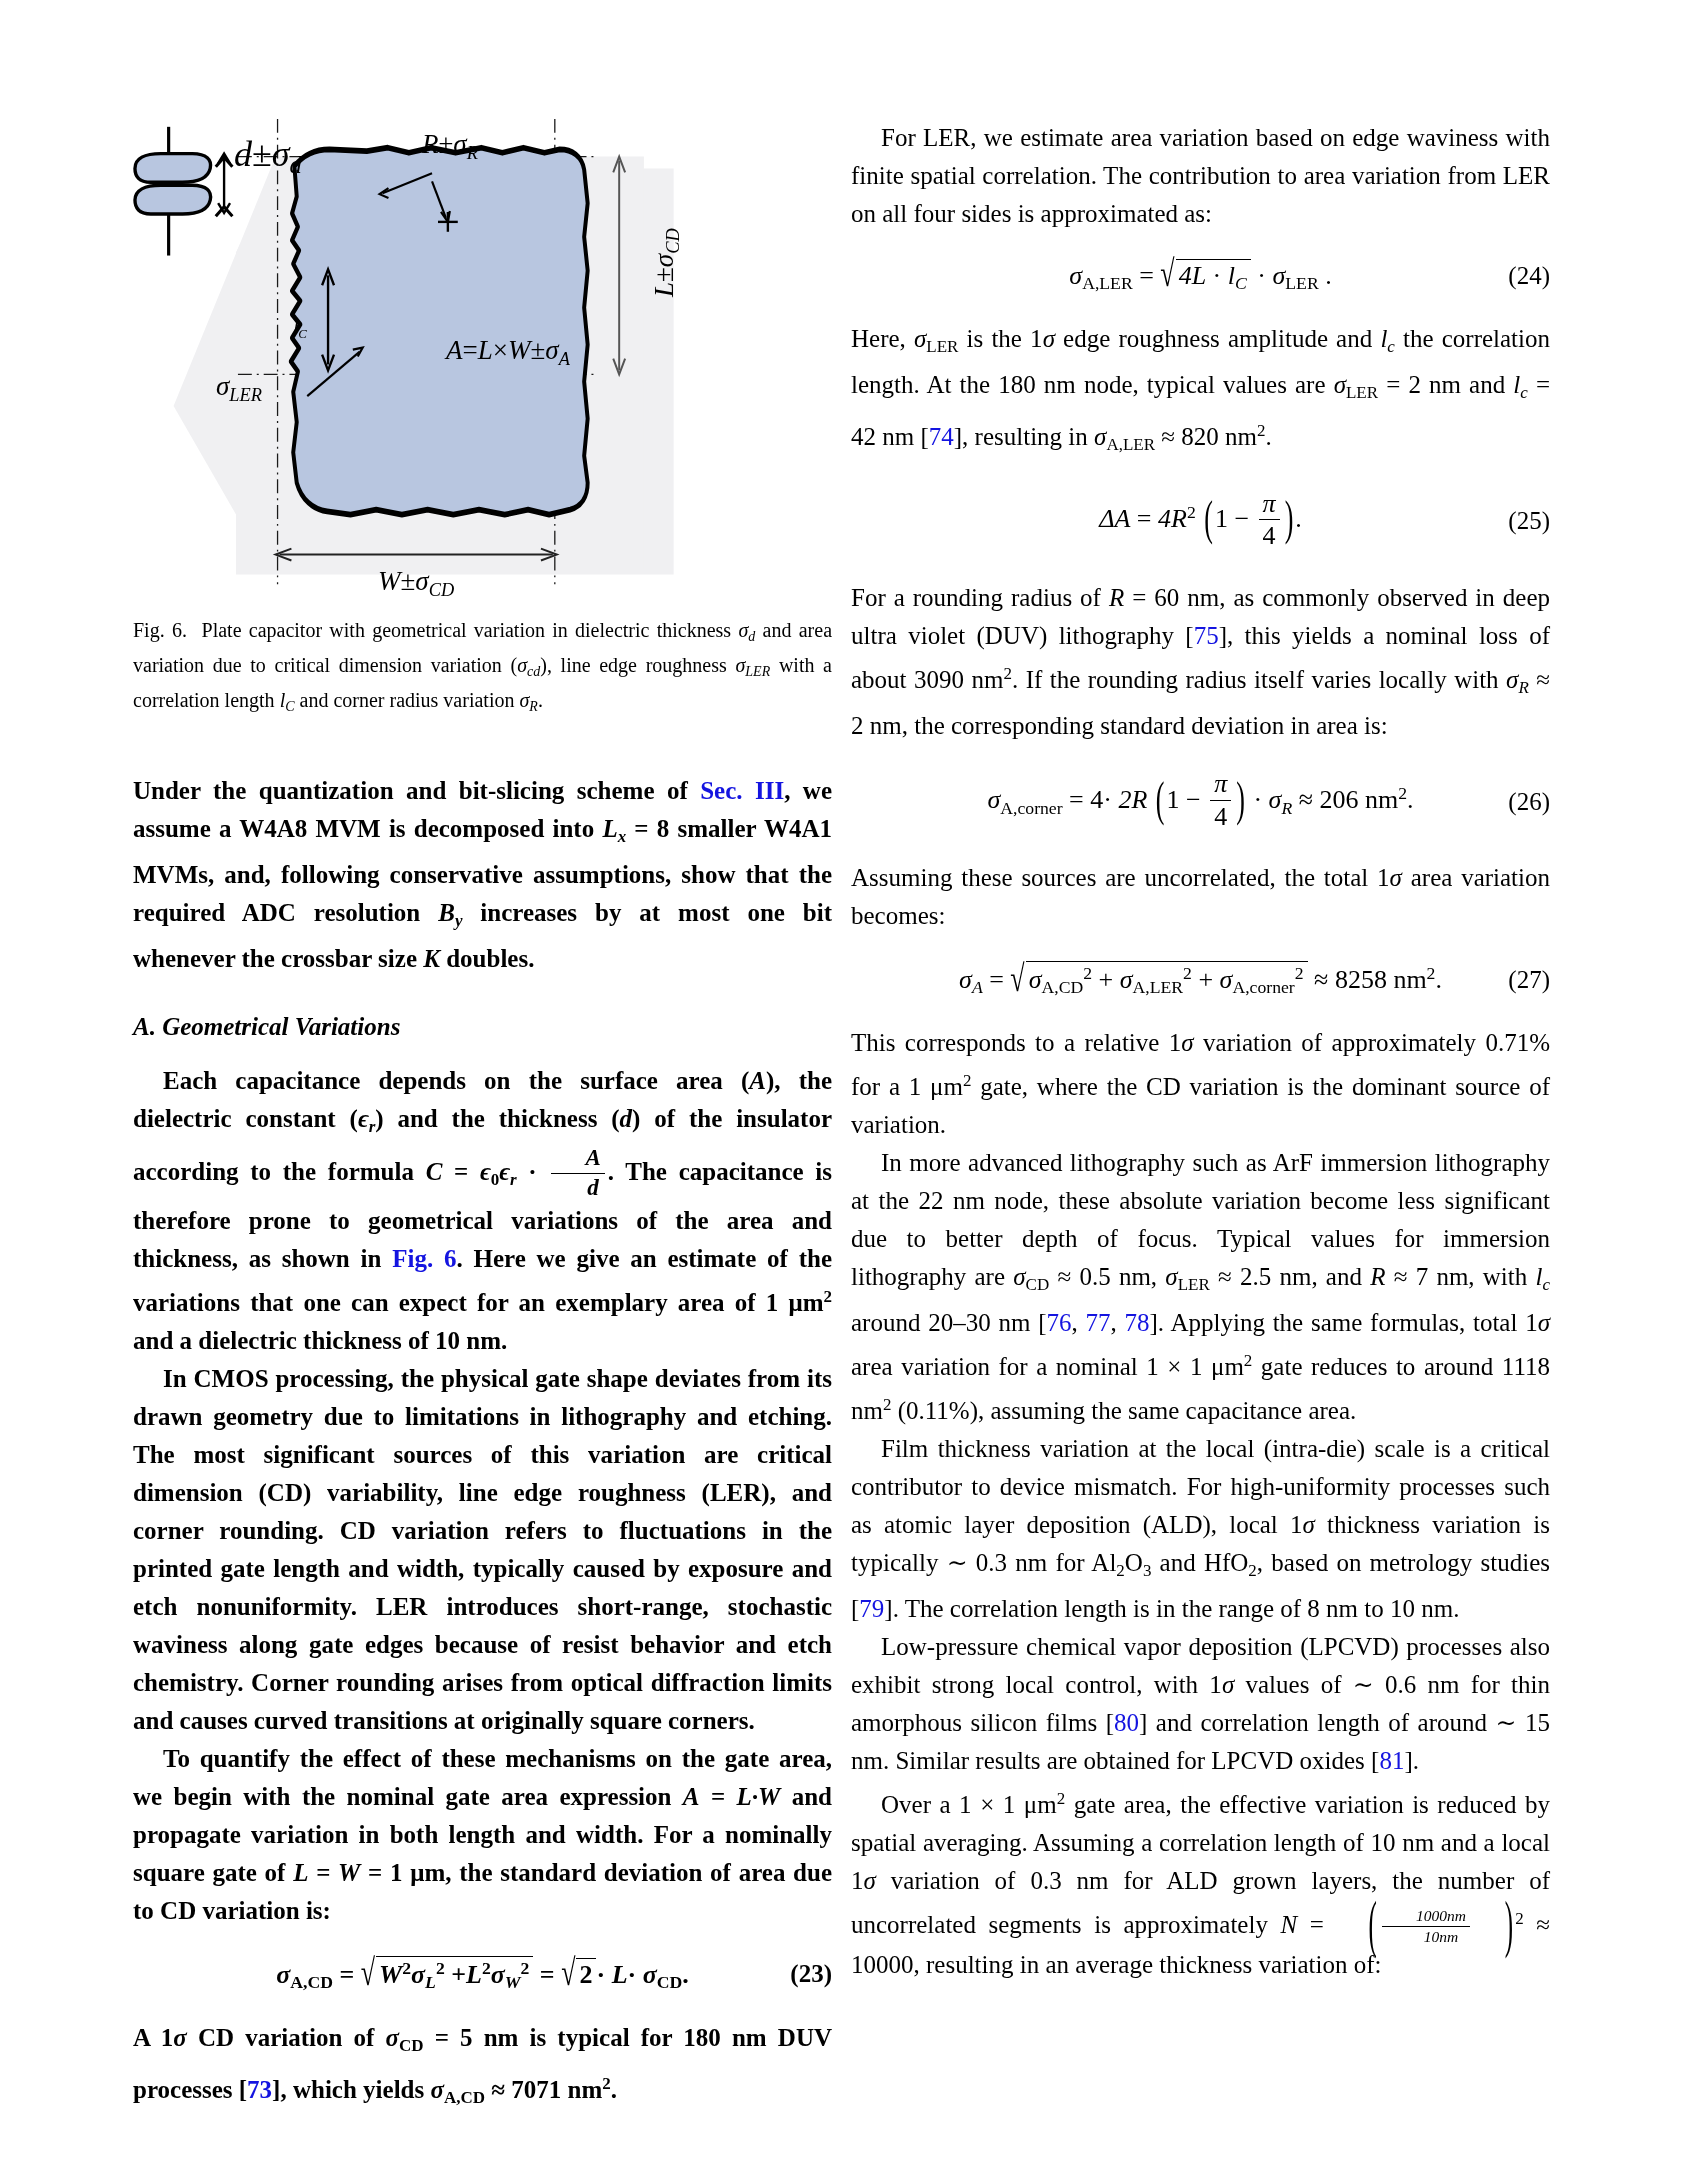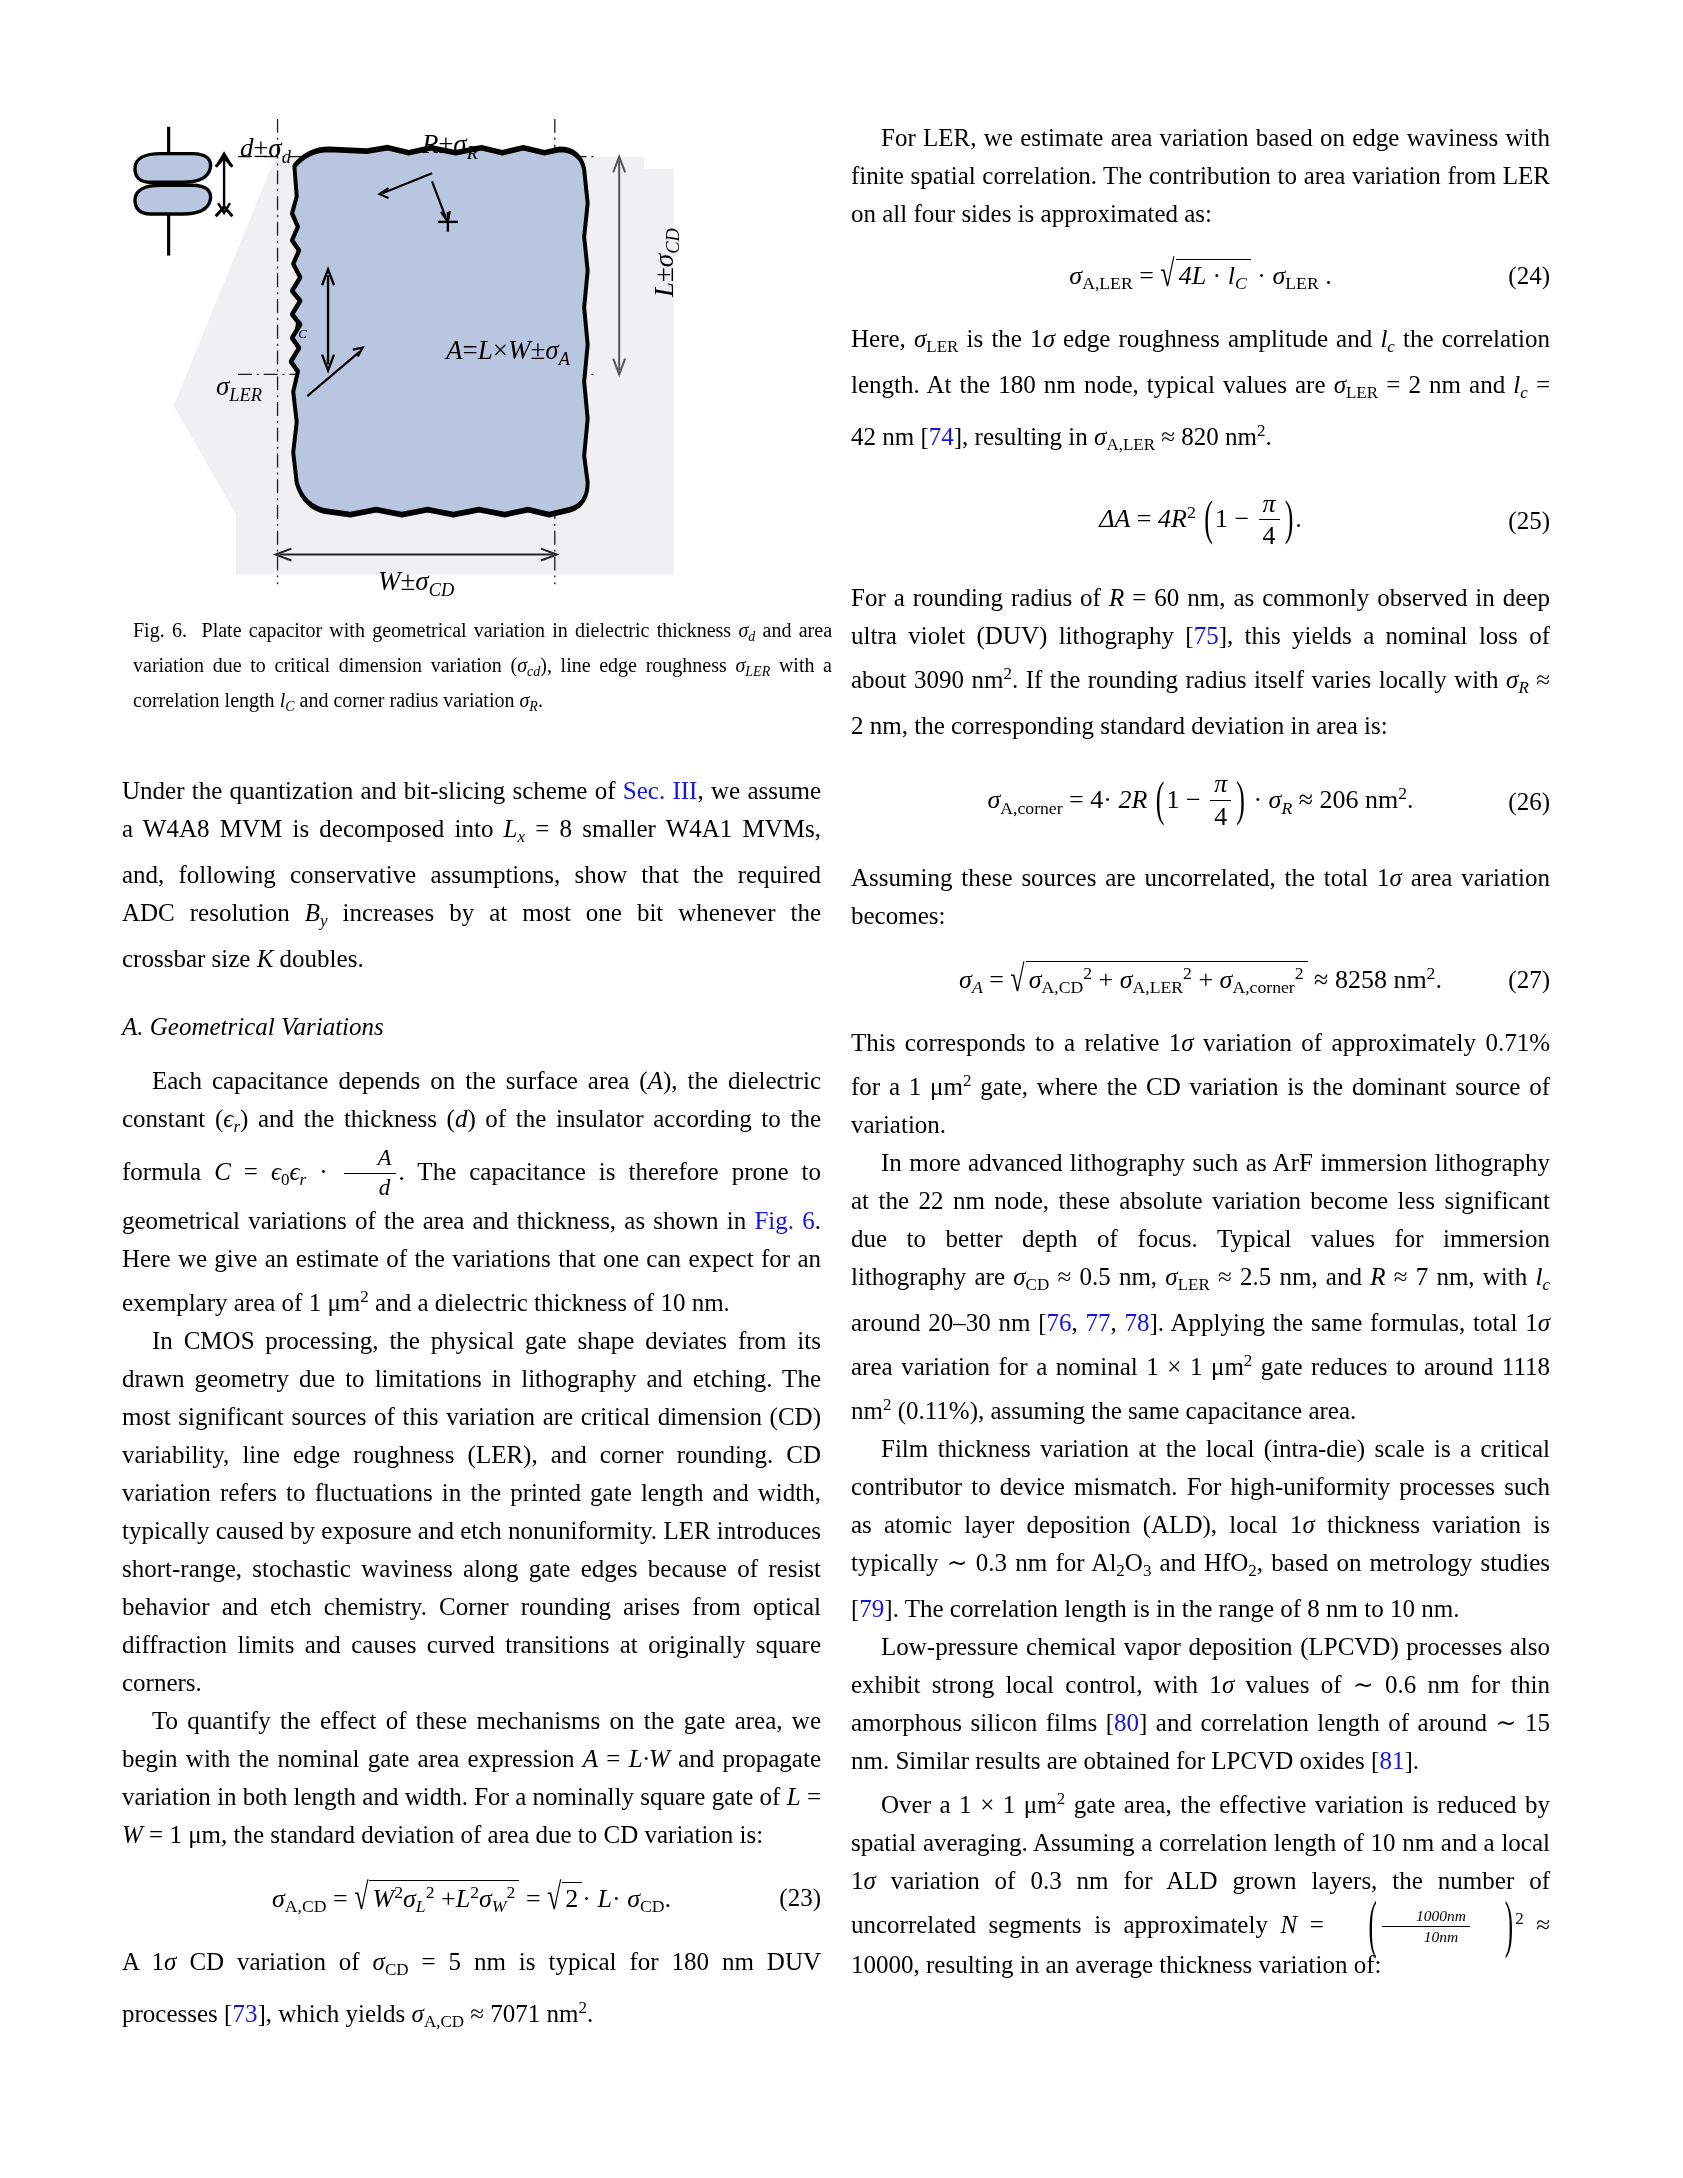--- a/index.html
+++ b/index.html
@@ -19,21 +19,21 @@
     position: absolute;
     left: 0; top: 0;
     width: 1683px;
     height: 2178px;
   }
   .col {
     position: absolute;
     width: 699px;
     top: 119px;
   }
-  .col-left  { left: 122px; }
+  .col-left  { left: 133px; font-weight: bold; }
   .col-right { left: 851px; }
 
   p {
     margin: 0 0 0 0;
     font-size: 25px;
     line-height: 38px;
     text-align: justify;
     text-justify: inter-word;
     hyphens: manual;
   }
@@ -229,21 +229,21 @@
       </g>
 
       <g>
         <line x1="162" y1="450" x2="438" y2="450" stroke="#222" stroke-width="2"></line>
         <path d="M 174 444 L 158 450 L 174 456" stroke="#222" stroke-width="2" fill="none"></path>
         <path d="M 426 444 L 442 450 L 426 456" stroke="#222" stroke-width="2" fill="none"></path>
       </g>
     </svg>
 
     
-    <div style="position:absolute; left:121px; top:24px; font-size:27px;">
+    <div style="position:absolute; left:115px; top:24px; font-size:36px;">
       <span class="m">d</span><span class="mr">±</span><span class="m">σ</span><span class="sub">d</span>
     </div>
     <div style="position:absolute; left:303px; top:20px; font-size:27px;">
       <span class="m">R</span><span class="mr">±</span><span class="m">σ</span><span class="sub">R</span>
     </div>
     <div style="position:absolute; left:174px; top:181px; font-size:19px;margin-top:27px;">
       <span class="m">l</span><span class="sub">C</span>
     </div>
     <div style="position:absolute; left:97px; top:262px; font-size:27px;">
       <span class="m">σ</span><span class="sub">LER</span>

